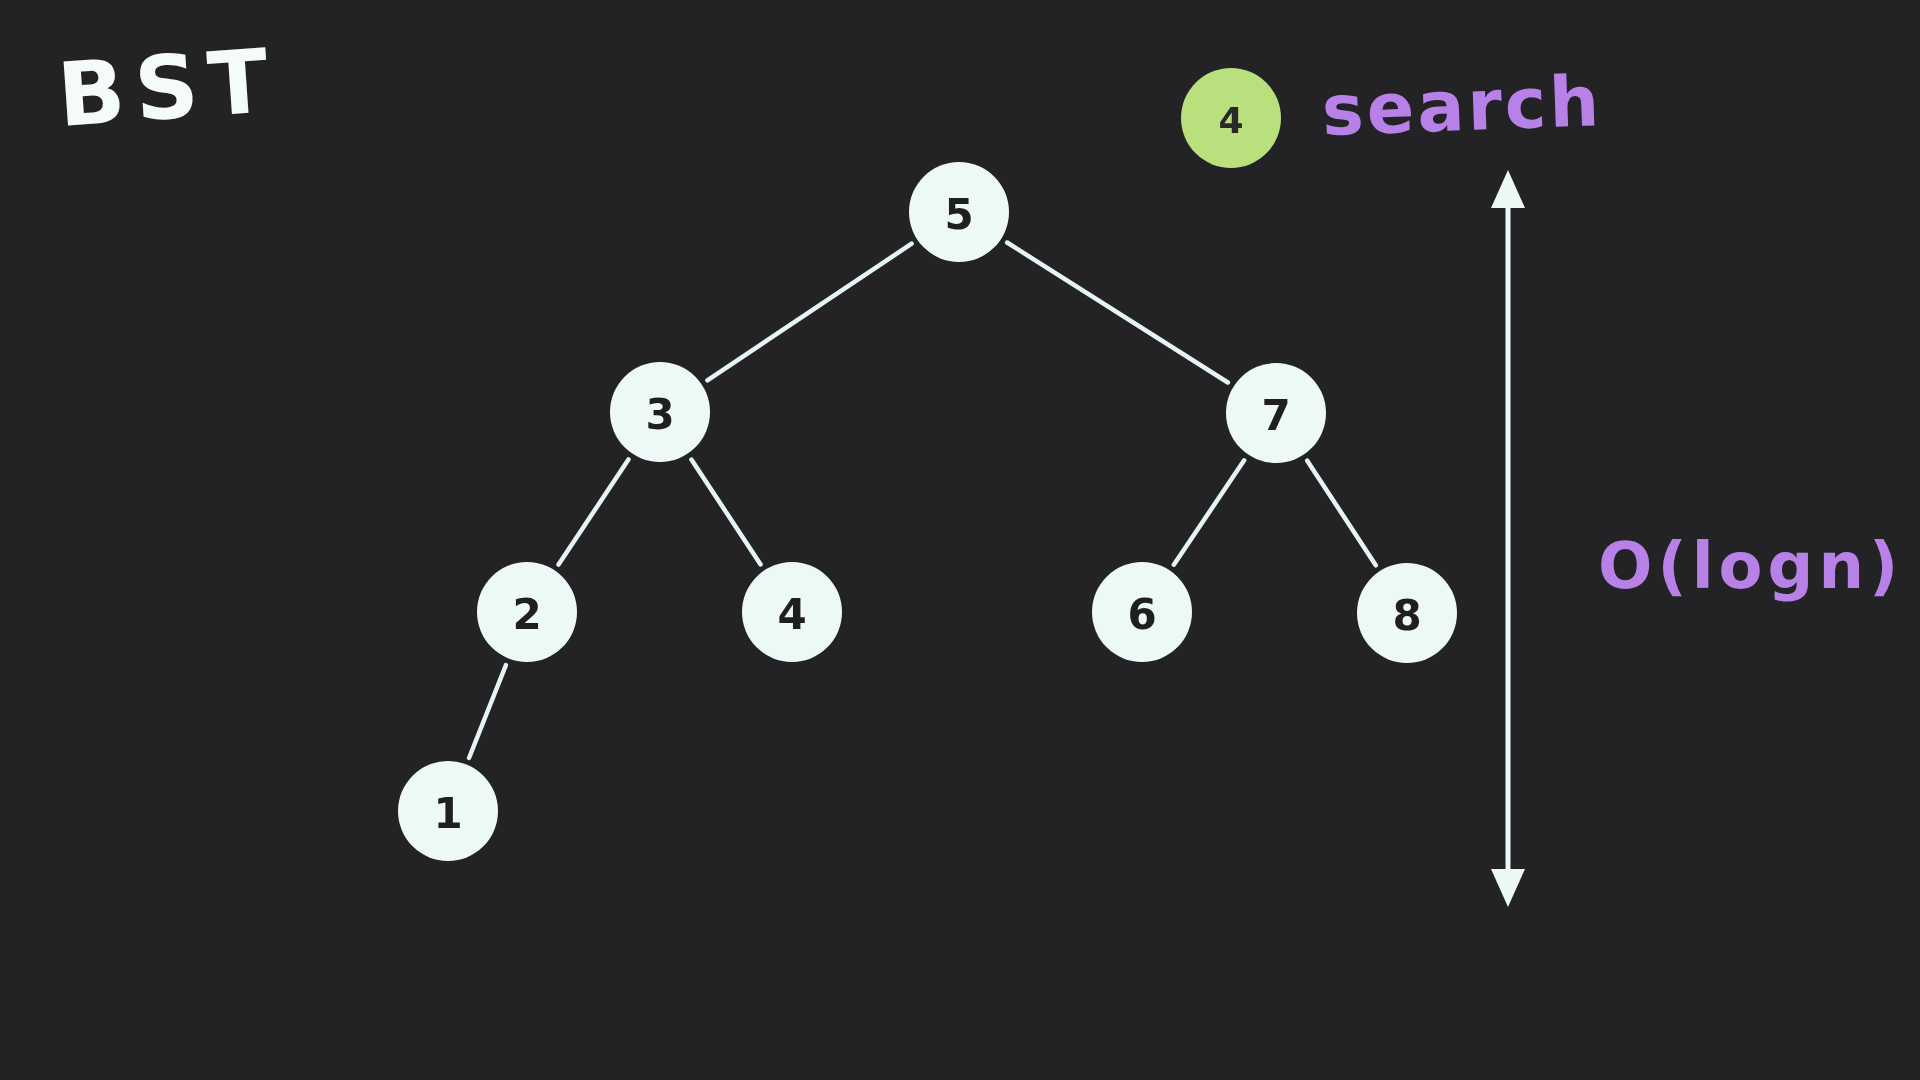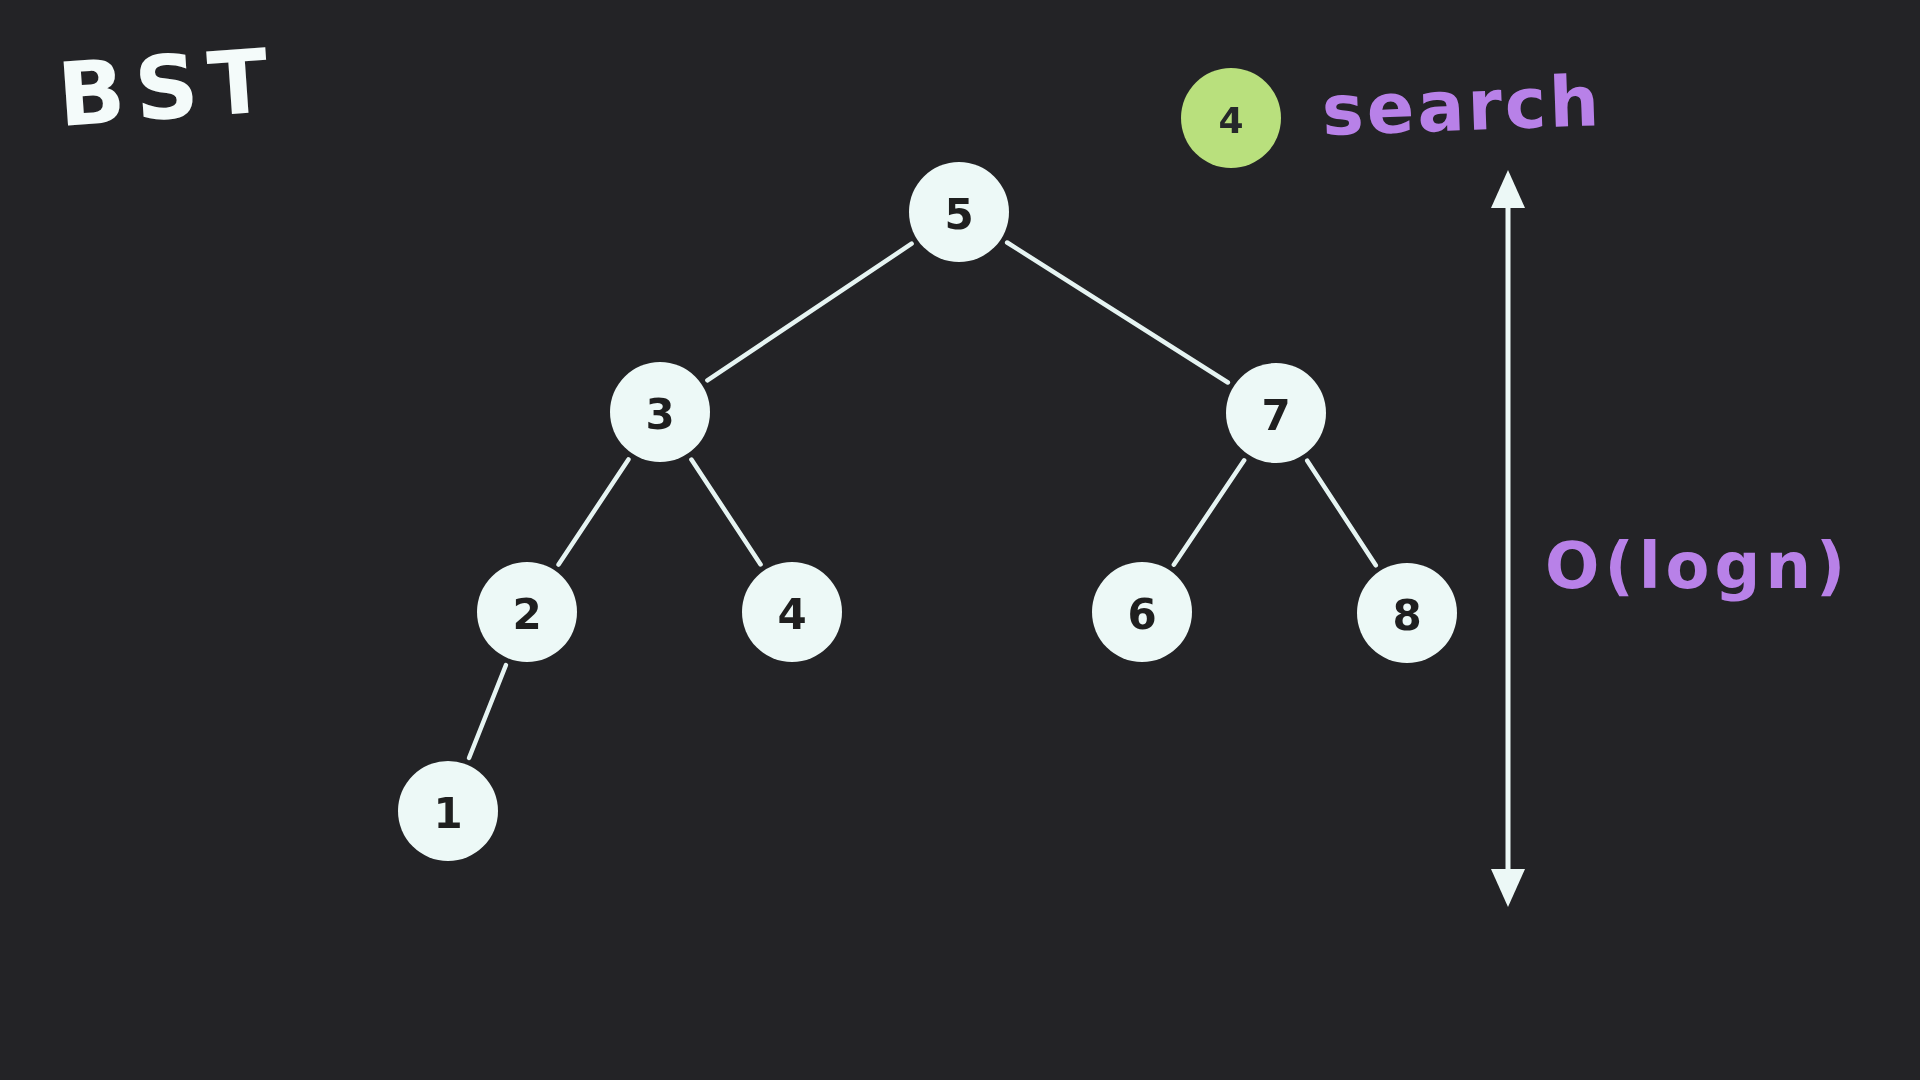--- a/index.html
+++ b/index.html
@@ -41,21 +41,21 @@
   .search-label {
     left: 1322px;
     top: 76px;
     font-size: 70px;
     font-weight: 600;
     letter-spacing: 3px;
     transform: rotate(-2deg);
     transform-origin: left center;
   }
   .complexity-label {
-    left: 1545px;
+    left: 1598px;
     top: 534px;
     font-size: 64px;
     font-weight: 600;
     letter-spacing: 5px;
   }
   .node-number {
     font-family: "DejaVu Sans", sans-serif;
     font-weight: 600;
   }
 </style>

